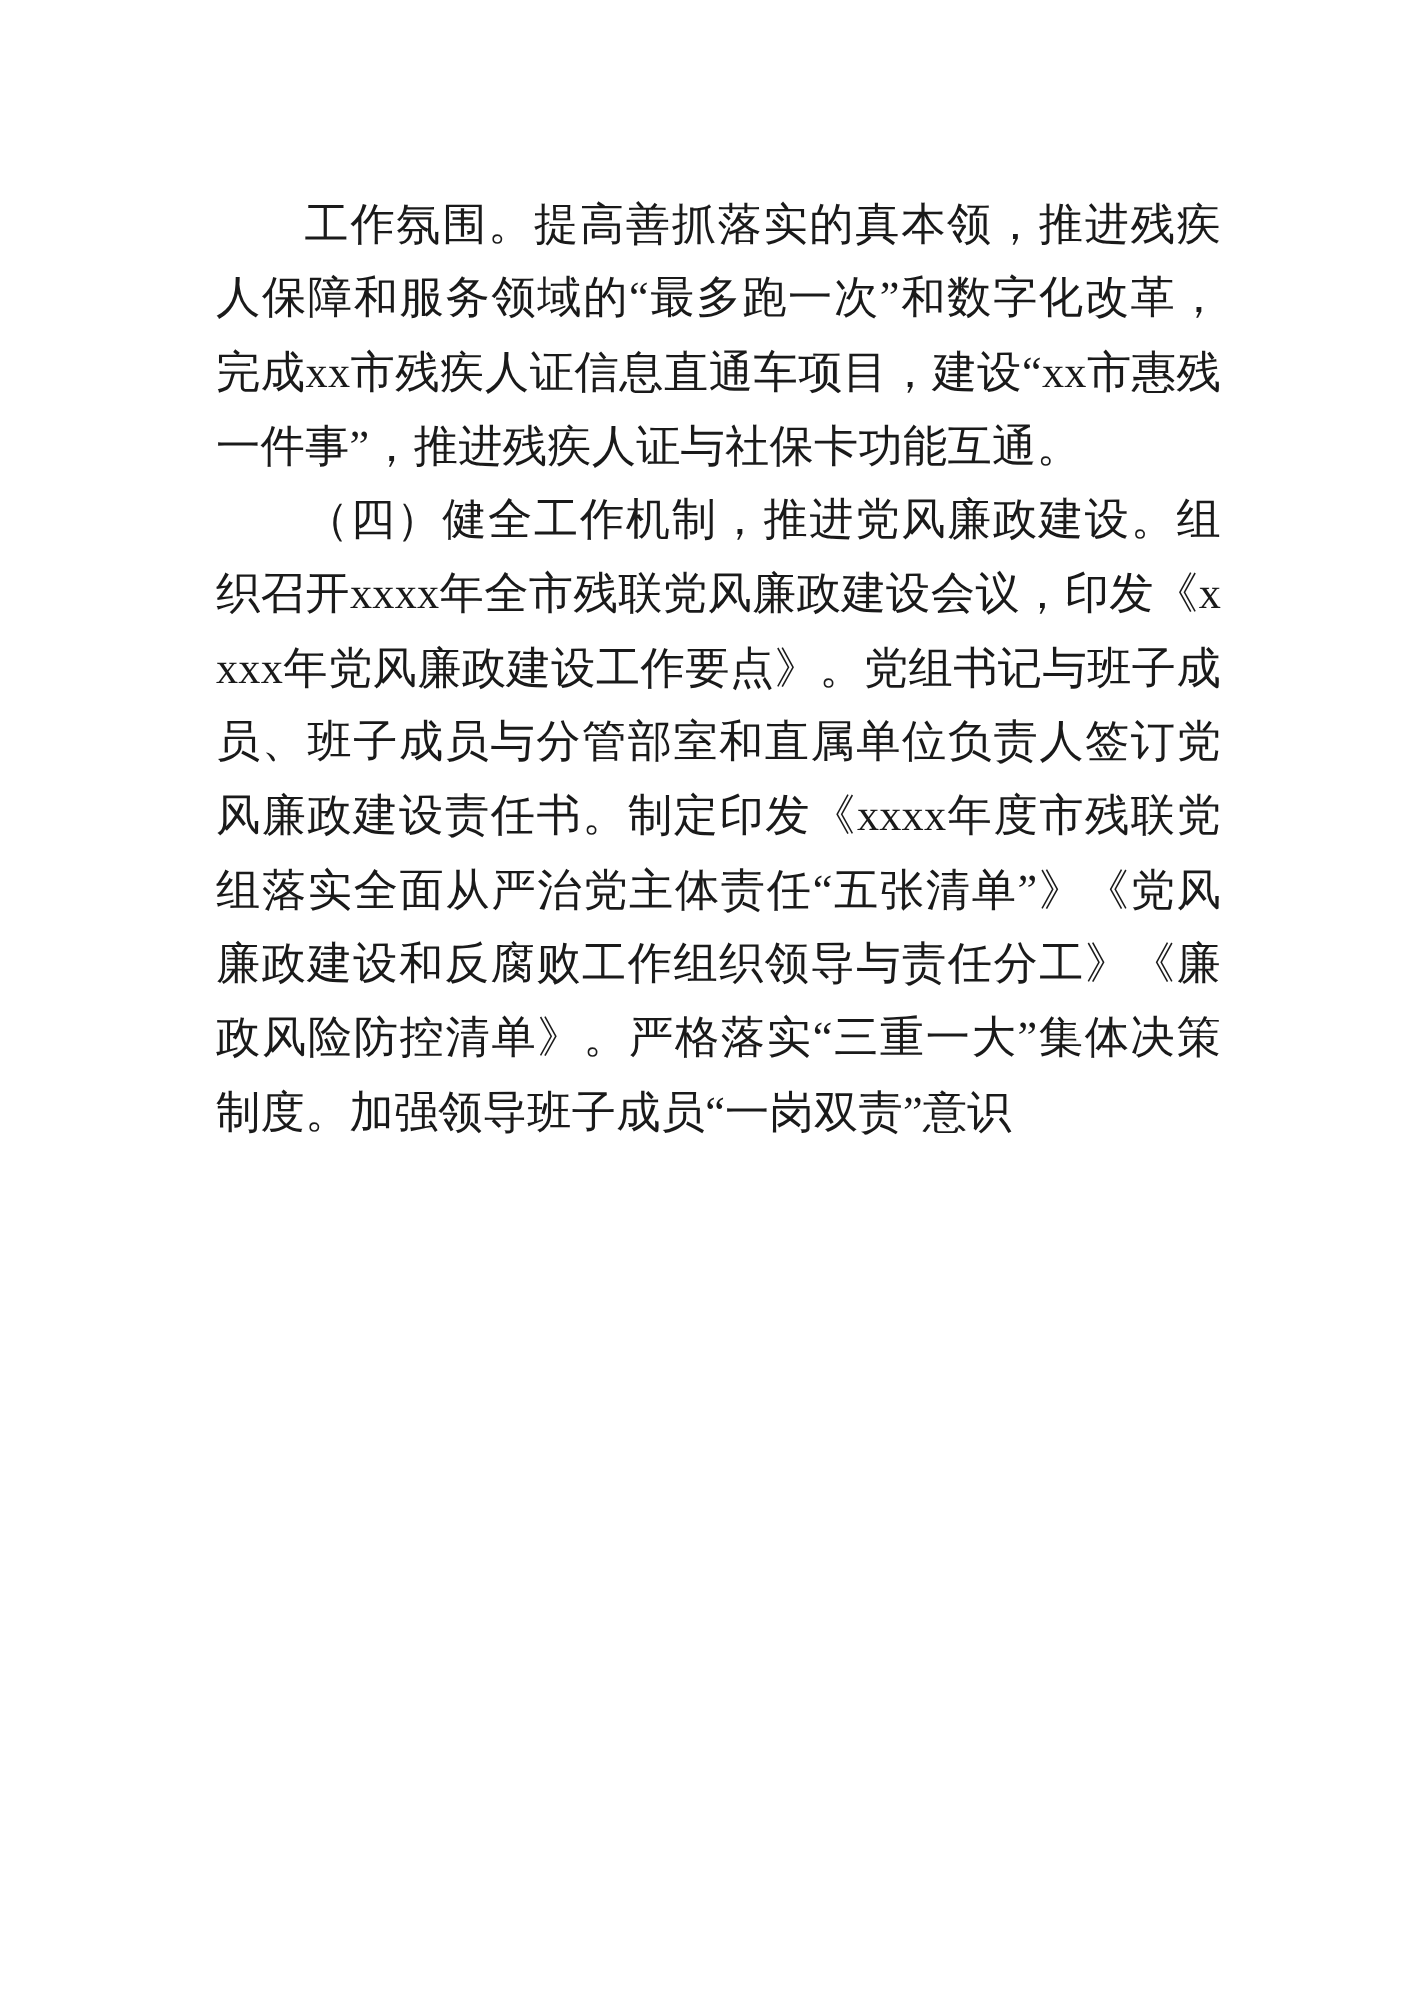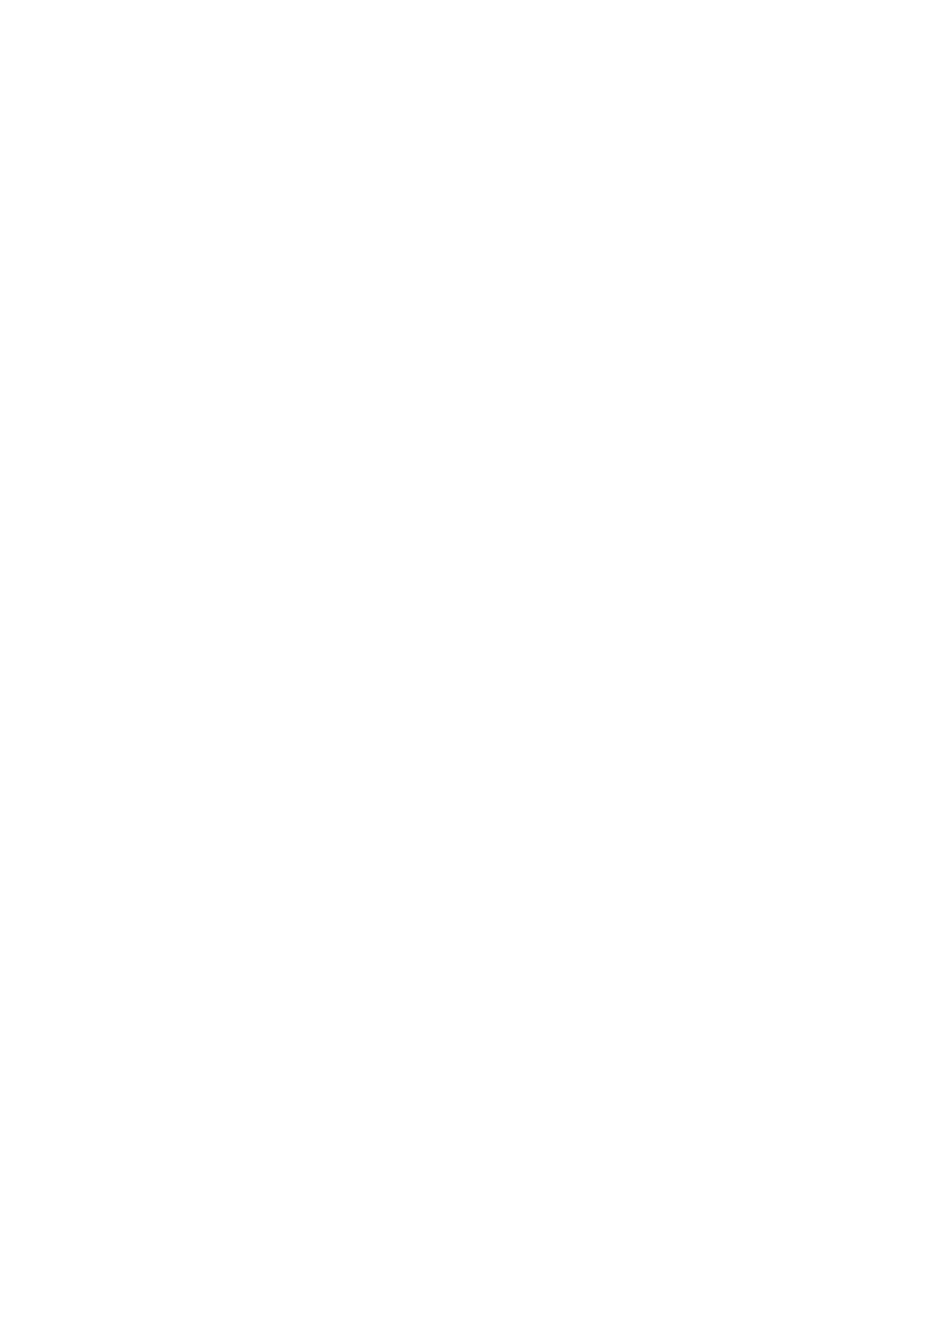--- a/index.html
+++ b/index.html
@@ -39,14 +39,16 @@
   }
   .para + .para {
     margin-top: 0;
   }
 </style>
 </head>
 <body>
 
 <div class="page">
   <div class="doc-body">
+    <p class="para indent">工作氛围。提高善抓落实的真本领，推进残疾人保障和服务领域的“最多跑一次”和数字化改革，完成xx市残疾人证信息直通车项目，建设“xx市惠残一件事”，推进残疾人证与社保卡功能互通。</p>
+    <p class="para indent">（四）健全工作机制，推进党风廉政建设。组织召开xxxx年全市残联党风廉政建设会议，印发《xxxx年党风廉政建设工作要点》。党组书记与班子成员、班子成员与分管部室和直属单位负责人签订党风廉政建设责任书。制定印发《xxxx年度市残联党组落实全面从严治党主体责任“五张清单”》《党风廉政建设和反腐败工作组织领导与责任分工》《廉政风险防控清单》。严格落实“三重一大”集体决策制度。加强领导班子成员“一岗双责”意识</p>
   </div>
 </div>
 
 </body></html>

